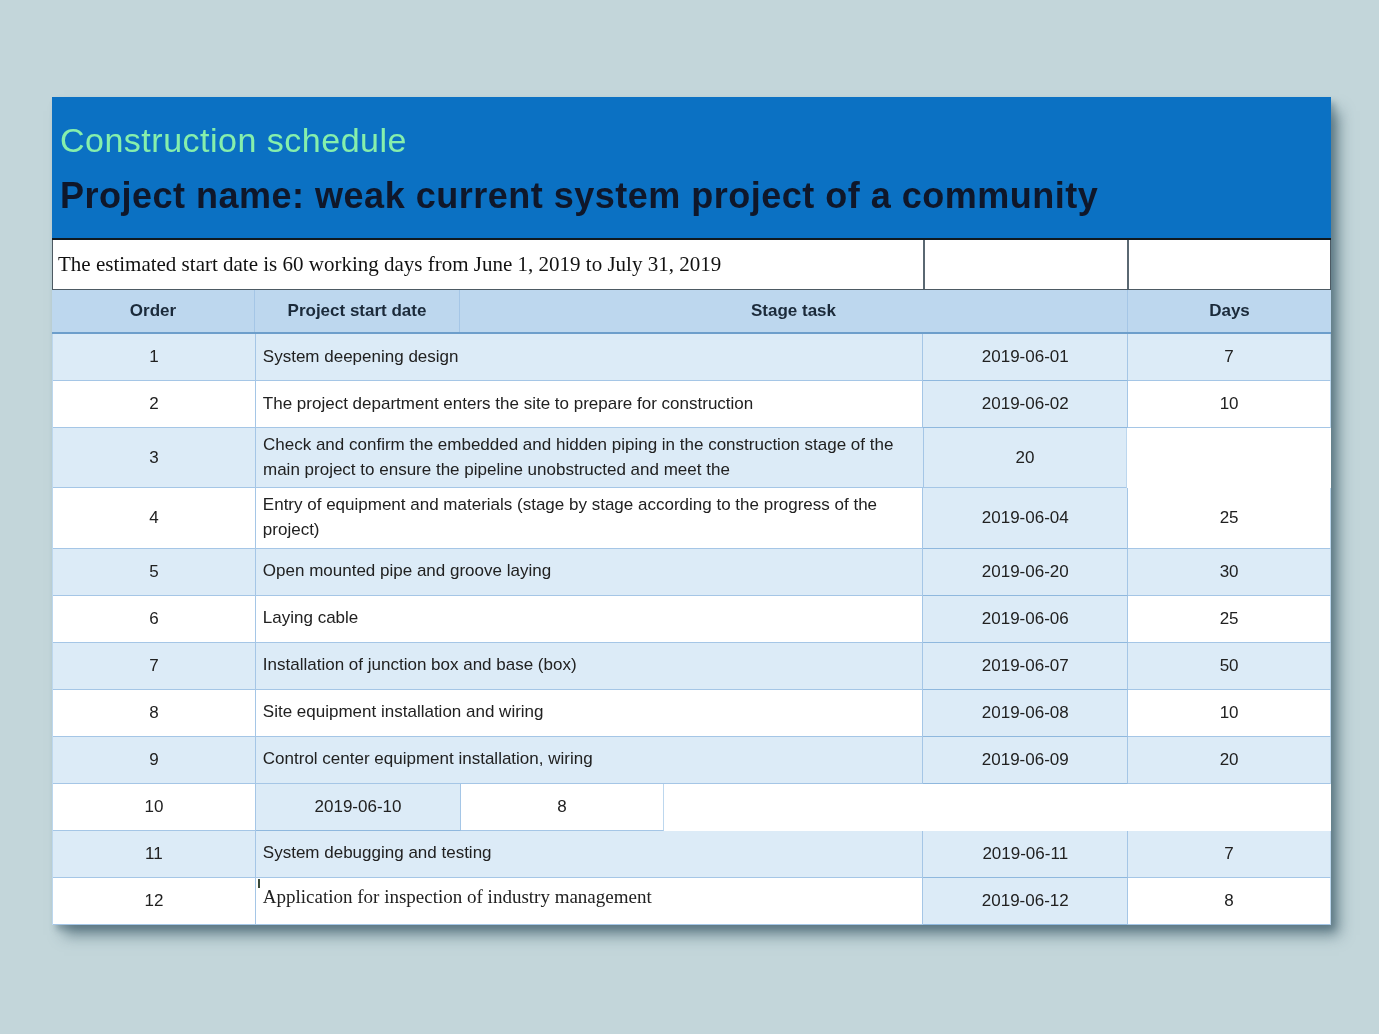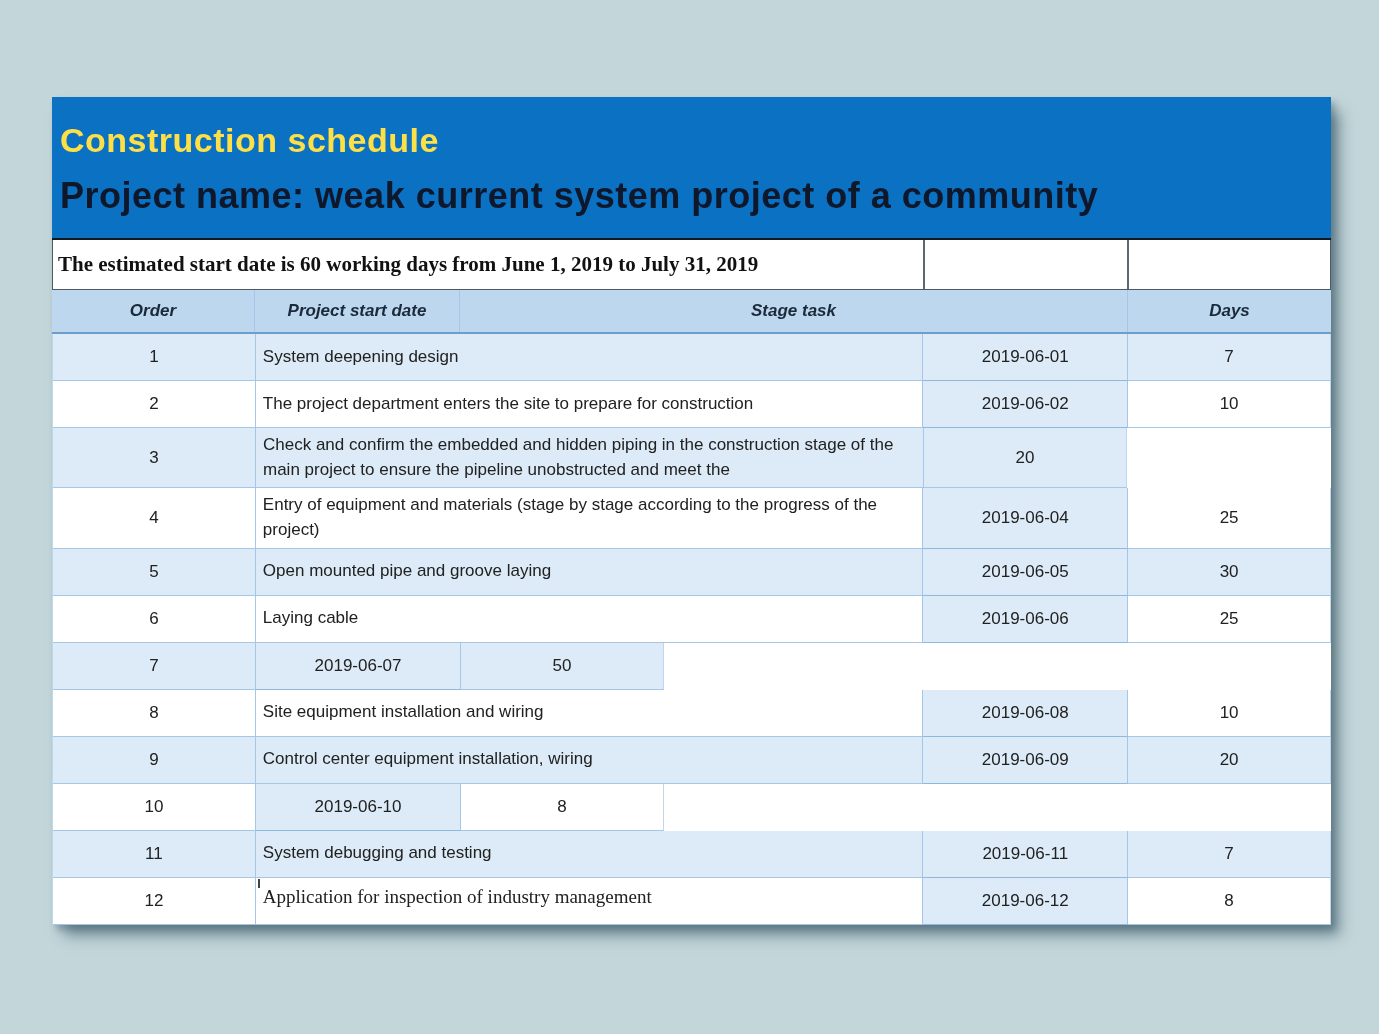--- a/index.html
+++ b/index.html
@@ -24,23 +24,23 @@
 
   
   .title-band {
     background: #0b71c3;
     height: 143px;
     padding: 16px 10px 0 8px;
     border-bottom: 2px solid #10191f;
     overflow: hidden;
   }
   .title-line-1 {
-    color: #fde047;
+    color: #86efac;
     font-size: 34px;
-    font-weight: bold;
+    font-weight: normal;
     line-height: 54px;
     letter-spacing: 0.5px;
     white-space: nowrap;
   }
   .title-line-2 {
     color: #0f172a;
     font-size: 36px;
     font-weight: bold;
     line-height: 58px;
     letter-spacing: 0.5px;
@@ -55,21 +55,21 @@
     border-bottom: 1px solid #4d5a63;
     border-left: 1px solid #4d5a63;
     border-right: 1px solid #4d5a63;
   }
   .subtitle-main {
     width: 871px;
     display: flex;
     align-items: center;
     padding-left: 5px;
     font-family: "Liberation Serif", serif;
-    font-weight: bold;
+    font-weight: normal;
     font-size: 21px;
     color: #111111;
     white-space: nowrap;
     overflow: hidden;
   }
   .subtitle-empty-1 {
     width: 205px;
     border-left: 2px solid #5a6872;
   }
   .subtitle-empty-2 {
@@ -85,21 +85,20 @@
     border-bottom: 2px solid #6d9ecb;
   }
   .header-cell {
     display: flex;
     align-items: center;
     justify-content: center;
     font-weight: bold;
     font-size: 17px;
     color: #1b2a3a;
     border-right: 1px solid #a5c6e6;
-    font-style: italic;
   }
   .hc-order { width: 203px; }
   .hc-task  { width: 668px; }
   .hc-date  { width: 205px; }
   .hc-days  { width: 203px; border-right: none; }
 
   
   .table-body { border-left: 1px solid #bdd7ee; }
   .data-row {
     display: flex;
@@ -199,31 +198,32 @@
       </div>
       <div class="data-row">
         <div class="cell cell-order">4</div>
         <div class="cell cell-task">Entry of equipment and materials (stage by stage according to the progress of the project)</div>
         <div class="cell cell-date">2019-06-04</div>
         <div class="cell cell-days">25</div>
       </div>
       <div class="data-row stripe">
         <div class="cell cell-order">5</div>
         <div class="cell cell-task">Open mounted pipe and groove laying</div>
-        <div class="cell cell-date">2019-06-05</div>
+        <div class="cell cell-date">2019-06-20</div>
         <div class="cell cell-days">30</div>
       </div>
       <div class="data-row">
         <div class="cell cell-order">6</div>
         <div class="cell cell-task">Laying cable</div>
         <div class="cell cell-date">2019-06-06</div>
         <div class="cell cell-days">25</div>
       </div>
       <div class="data-row stripe">
         <div class="cell cell-order">7</div>
+        <div class="cell cell-task">Installation of junction box and base (box)</div>
         <div class="cell cell-date">2019-06-07</div>
         <div class="cell cell-days">50</div>
       </div>
       <div class="data-row">
         <div class="cell cell-order">8</div>
         <div class="cell cell-task">Site equipment installation and wiring</div>
         <div class="cell cell-date">2019-06-08</div>
         <div class="cell cell-days">10</div>
       </div>
       <div class="data-row stripe">

